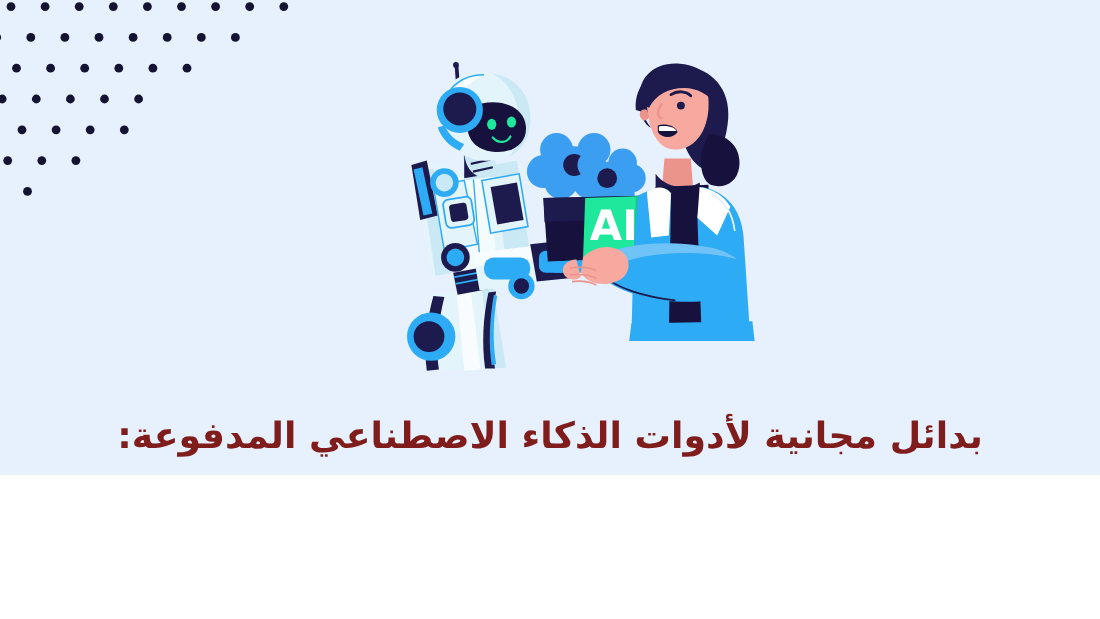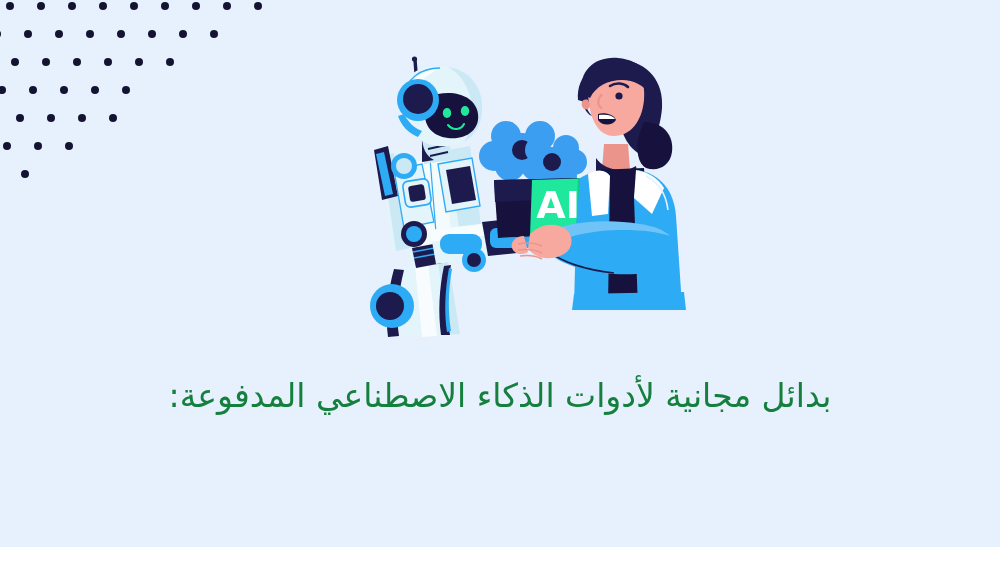--- a/index.html
+++ b/index.html
@@ -4,21 +4,21 @@
 <title>AI Tools Banner</title>
 <style>
   html, body {
     margin: 0;
     padding: 0;
     background: #ffffff;
   }
   #banner {
     position: relative;
     width: 1000px;
-    height: 547px;
+    height: 432px;
     overflow: hidden;
     background: #e7f0fd;
     font-family: "DejaVu Sans", "Liberation Sans", sans-serif;
   }
 
   
   #dot-field {
     position: absolute;
     left: 0;
     top: 0;
@@ -42,22 +42,22 @@
     position: absolute;
     left: 0;
     right: 0;
     top: 372px;
     text-align: center;
     padding: 0 60px;
     box-sizing: border-box;
   }
   .headline-line {
     display: block;
-    color: #15803d;
-    font-weight: 400;
+    color: #7f1d1d;
+    font-weight: 700;
     font-size: 33px;
     line-height: 48px;
     letter-spacing: 0px;
     white-space: nowrap;
     direction: rtl;
     unicode-bidi: isolate;
   }
 </style>
 </head>
 <body>

